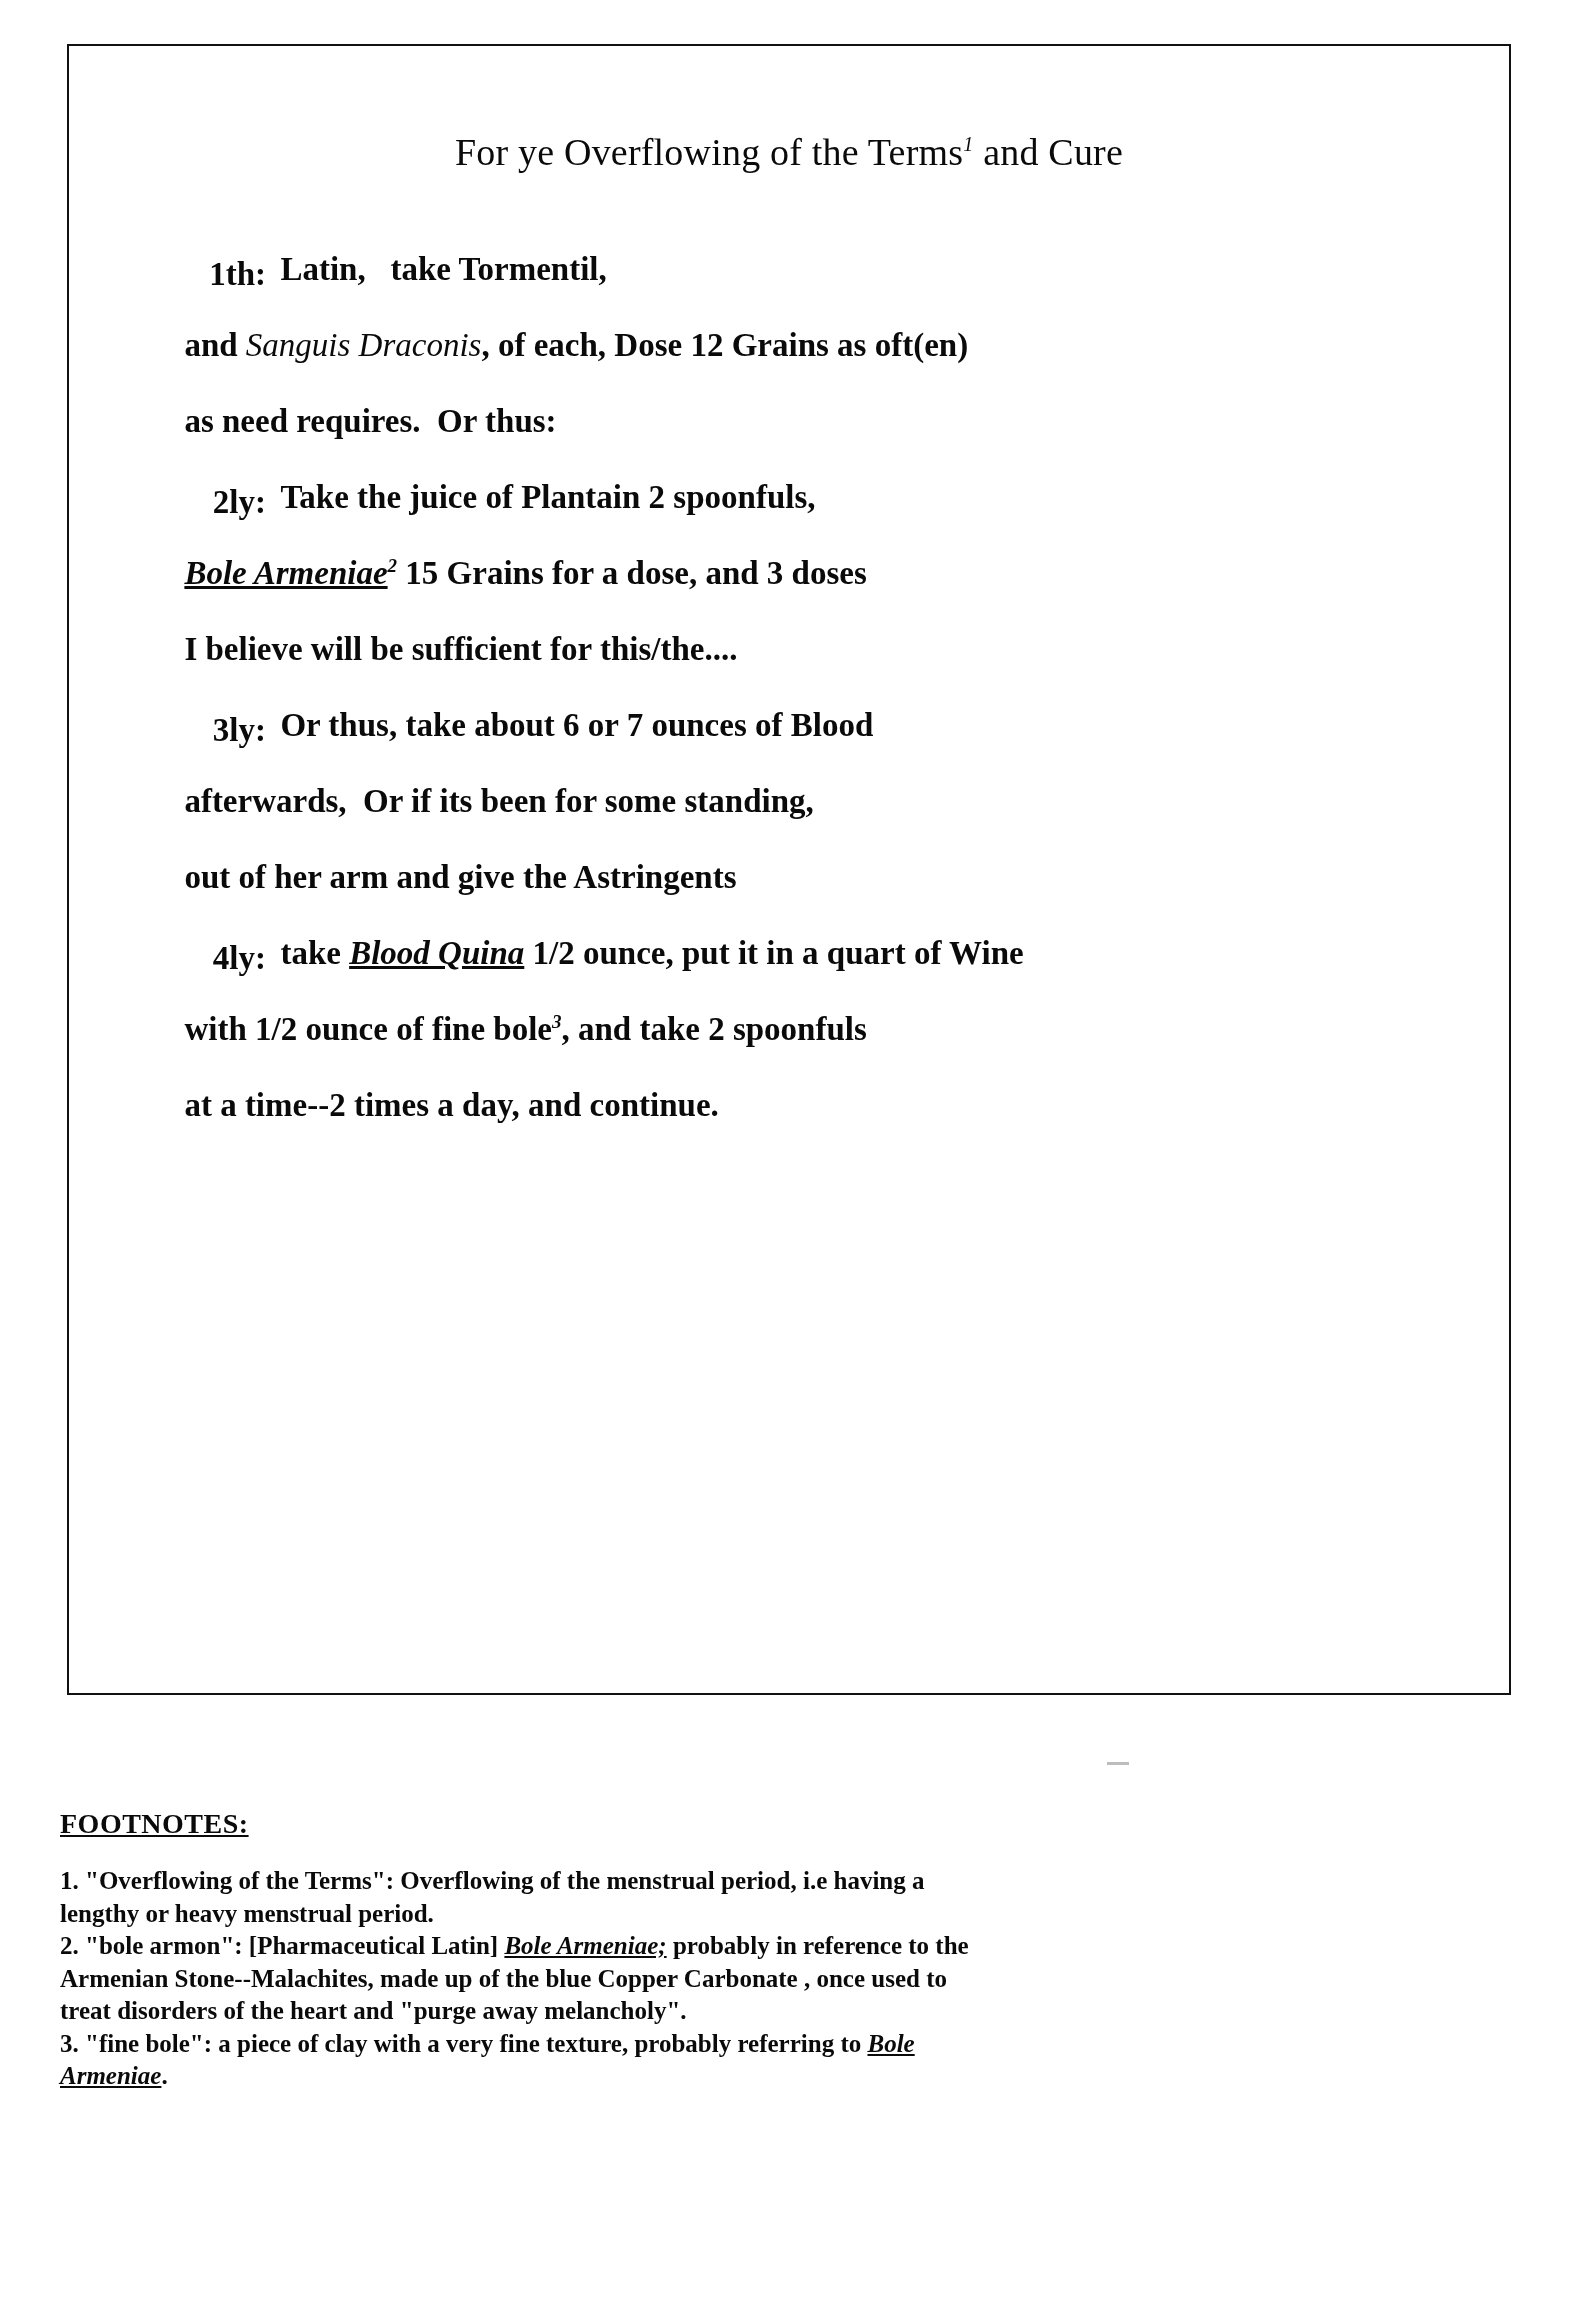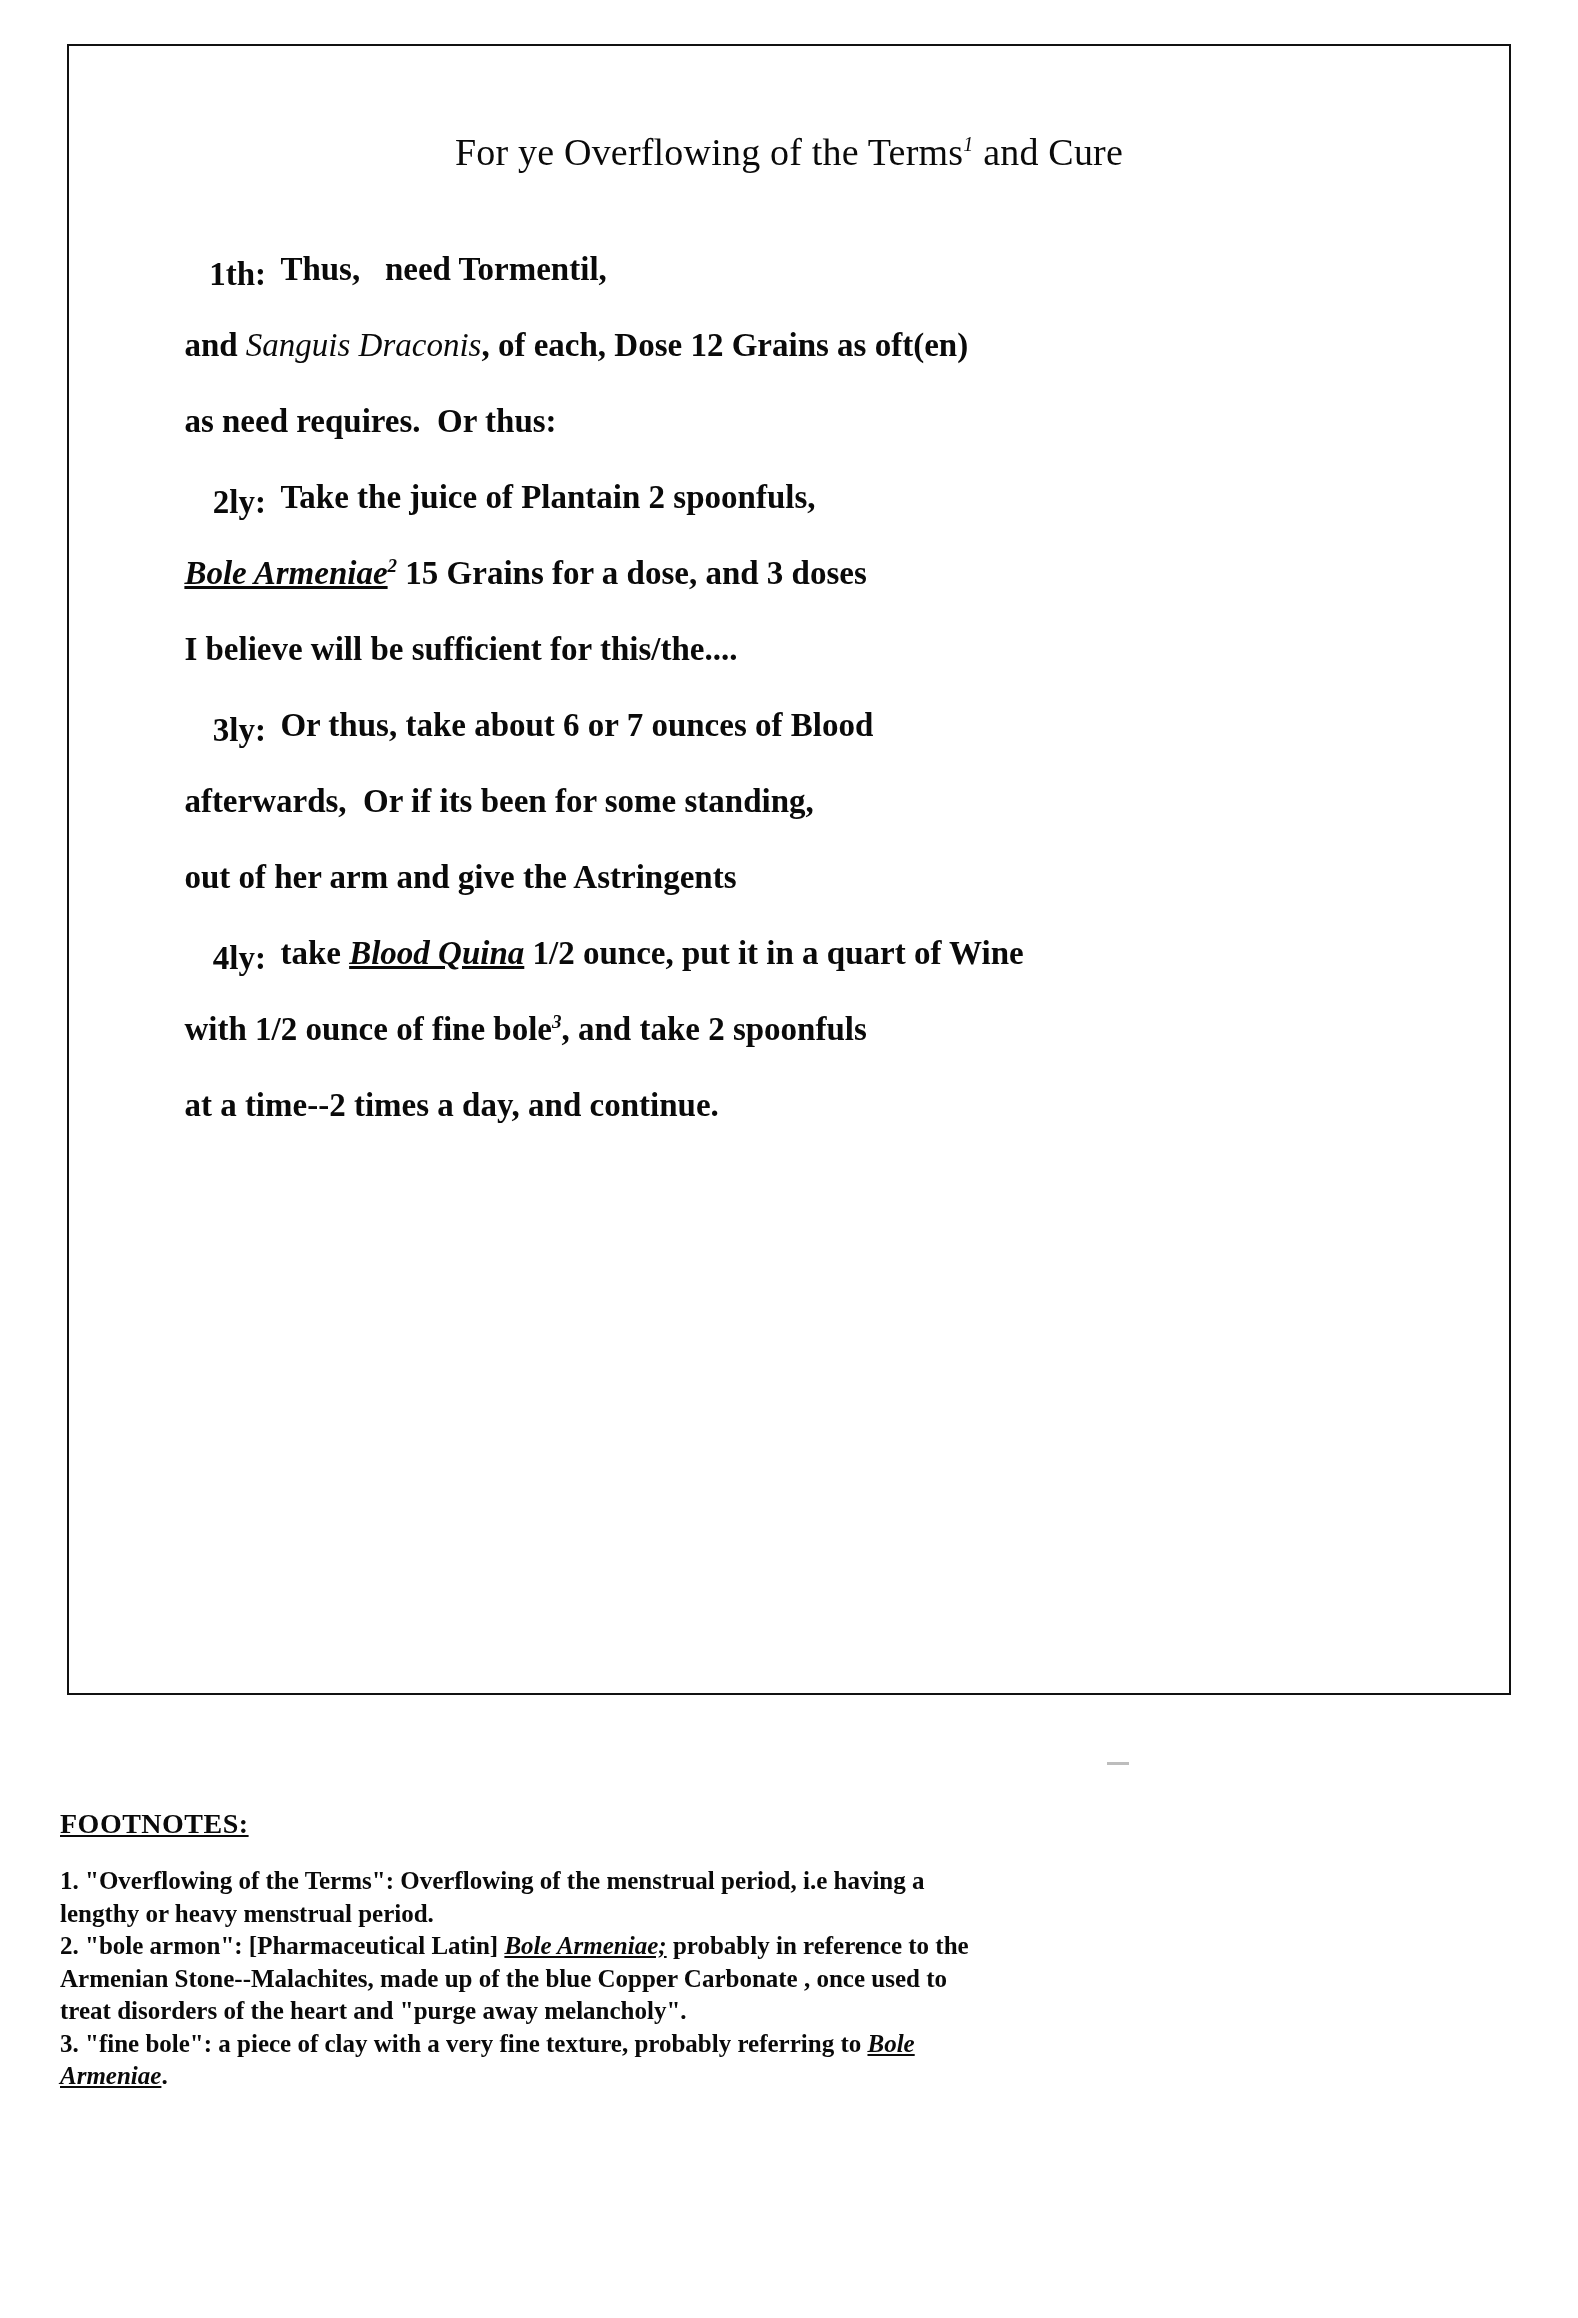--- a/index.html
+++ b/index.html
@@ -150,21 +150,21 @@
 
 <div class="page">
 
   <div class="recipe-box">
 
     <h1 class="doc-title"><span>For ye Overflowing of the Terms</span><sup>1</sup><span> and Cure</span></h1>
 
     <div class="entries">
 
       <div class="entry">
-        <div class="line line-start"><span class="num">1th:</span><span class="body">Thus,   need Tormentil,</span></div>
+        <div class="line line-start"><span class="num">1th:</span><span class="body">Latin,   take Tormentil,</span></div>
         <div class="line line-start indent"><span class="num">1th:</span><span class="body"><span>and </span><span class="ital-light">Sanguis Draconis</span><span>, of each, Dose 12 Grains as oft(en)</span></span></div>
         <div class="line line-start indent"><span class="num">1th:</span><span class="body">as need requires.  Or thus:</span></div>
       </div>
 
       <div class="entry">
         <div class="line line-start"><span class="num">2ly:</span><span class="body">Take the juice of Plantain 2 spoonfuls,</span></div>
         <div class="line line-start indent"><span class="num">2ly:</span><span class="body"><span class="ital">Bole Armeniae</span><sup class="fn">2</sup><span> 15 Grains for a dose, and 3 doses</span></span></div>
         <div class="line line-start indent"><span class="num">2ly:</span><span class="body">I believe will be sufficient for this/the....</span></div>
       </div>
 

